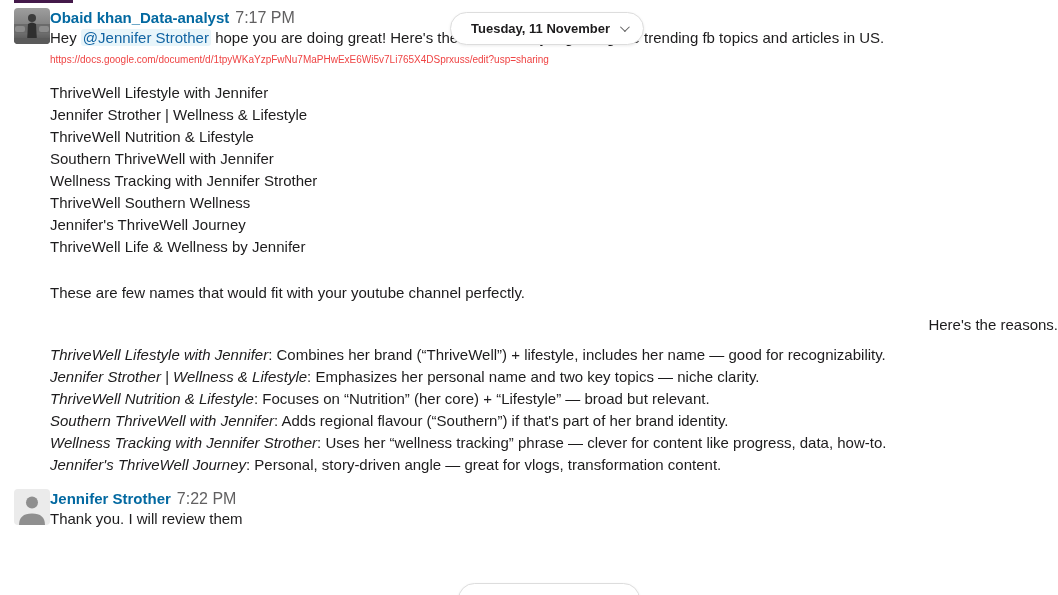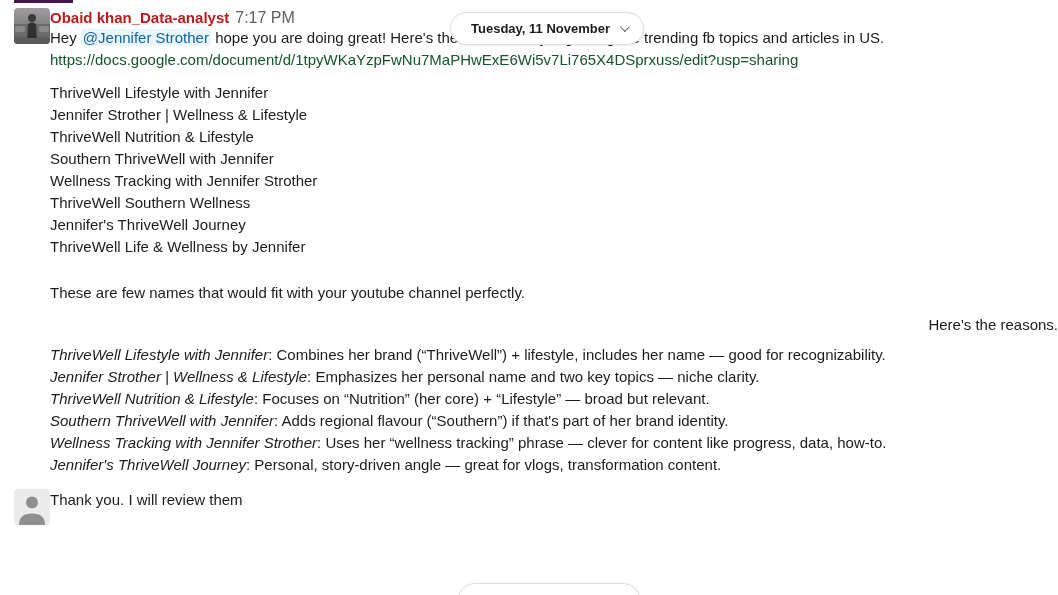--- a/index.html
+++ b/index.html
@@ -51,37 +51,37 @@
   .avatar {
     position: absolute; left: 14px; top: 8px;
     width: 36px; height: 36px;
     border-radius: 4px;
     overflow: hidden;
     cursor: pointer;
   }
   .avatar svg { display: block; }
 
   .meta { line-height: 19px; height: 19px; white-space: nowrap; }
-  .author { font-weight: bold; font-size: 15px; color: #b91c1c; cursor: pointer; }
+  .author { font-weight: bold; font-size: 15px; color: #0369a1; cursor: pointer; }
   .timestamp { font-size: 16px; color: #616061; margin-left: 6px; cursor: pointer; }
 
   .line { font-size: 15px; line-height: 22px; white-space: nowrap; }
 
   .mention {
     color: #1264a3;
     background: #e8f5fa;
     border-radius: 3px;
     padding: 0 2px;
     cursor: pointer;
   }
 
   .doc-link {
-    color: #14532d;
+    color: #ef4444;
     text-decoration: none;
-    font-size: 15px; line-height: 22px;
+    font-size: 10px; line-height: 22px;
     white-space: nowrap;
     display: inline-block;
   }
 
   .names-block { margin-top: 11px; }
   .para-names { margin-top: 24px; }
   .para-reasons-intro { margin-top: 10px; text-align: right; }
   .reasons-block { margin-top: 8px; }
   .reason-name { font-style: italic; }
 </style>
@@ -147,19 +147,22 @@
 </div>
 
 <div class="message second">
   <div class="avatar" style="top: 0;">
     <svg width="36" height="36" viewBox="0 0 36 36">
       <rect width="36" height="36" fill="#ebebeb"></rect>
       <circle cx="18" cy="13.5" r="6" fill="#8f8f8f"></circle>
       <path d="M5 36 Q5 24.5 18 24.5 Q31 24.5 31 36 Z" fill="#8f8f8f"></path>
     </svg>
   </div>
+  <div class="meta">
+    <span class="author">Jennifer Strother</span><span class="timestamp">7:22 PM</span>
+  </div>
   <div class="line">Thank you. I will review them</div>
 </div>
 
 <div class="date-pill bottom">
   <span>Friday, 14 November</span>
   <span class="chevron"></span>
 </div>
 
 </body></html>

